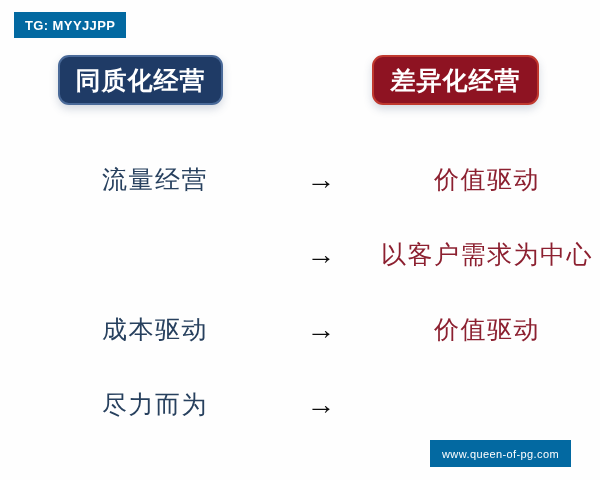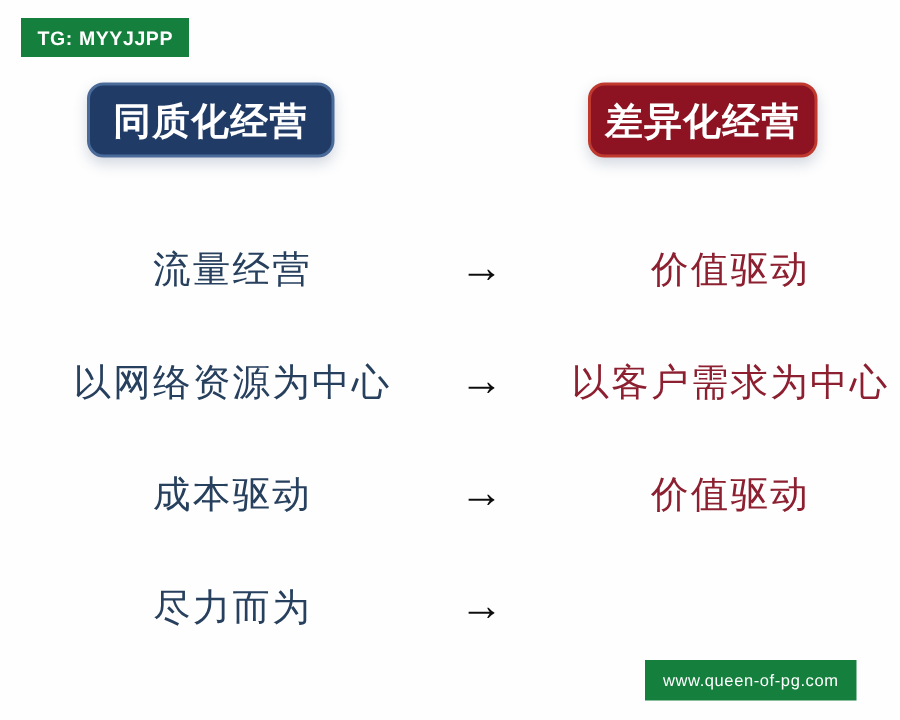--- a/index.html
+++ b/index.html
@@ -17,21 +17,21 @@
     position: relative;
     width: 600px;
     height: 480px;
     background: #fefefe;
     overflow: hidden;
   }
 
   
   .watermark {
     position: absolute;
-    background: #15803d;
+    background: #0369a1;
     color: #ffffff;
     display: flex;
     align-items: center;
     justify-content: center;
     letter-spacing: 0.4px;
     white-space: nowrap;
   }
   #wm-top {
     left: 14px;
     top: 12px;
@@ -65,22 +65,22 @@
     box-shadow: 0 4px 9px rgba(60, 80, 120, 0.22);
     box-sizing: border-box;
   }
   #badge-left {
     left: 58px;
     width: 165px;
     background: #1f3b66;
     border: 2px solid #4a6a99;
   }
   #badge-right {
-    left: 392px;
-    width: 153px;
+    left: 372px;
+    width: 167px;
     background: #8e1322;
     border: 2px solid #c0392f;
   }
 
   
   #rows {
     position: absolute;
     left: 0;
     top: 142px;
     width: 600px;
@@ -138,21 +138,20 @@
 
   <div id="rows">
 
     <div class="row">
       <div class="cell-left">流量经营</div>
       <div class="arrow">→</div>
       <div class="cell-right">价值驱动</div>
     </div>
 
     <div class="row">
-      <div class="cell-left">以网络资源为中心</div>
       <div class="arrow">→</div>
       <div class="cell-right">以客户需求为中心</div>
     </div>
 
     <div class="row">
       <div class="cell-left">成本驱动</div>
       <div class="arrow">→</div>
       <div class="cell-right">价值驱动</div>
     </div>
 

